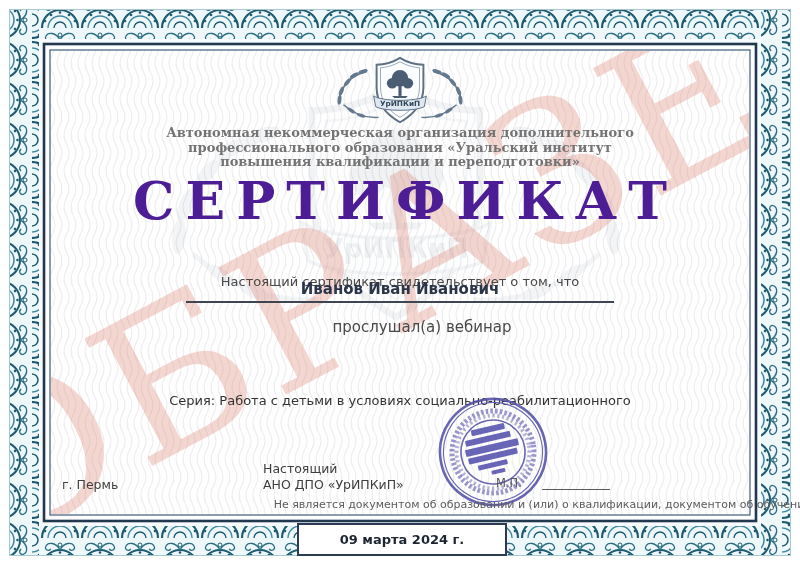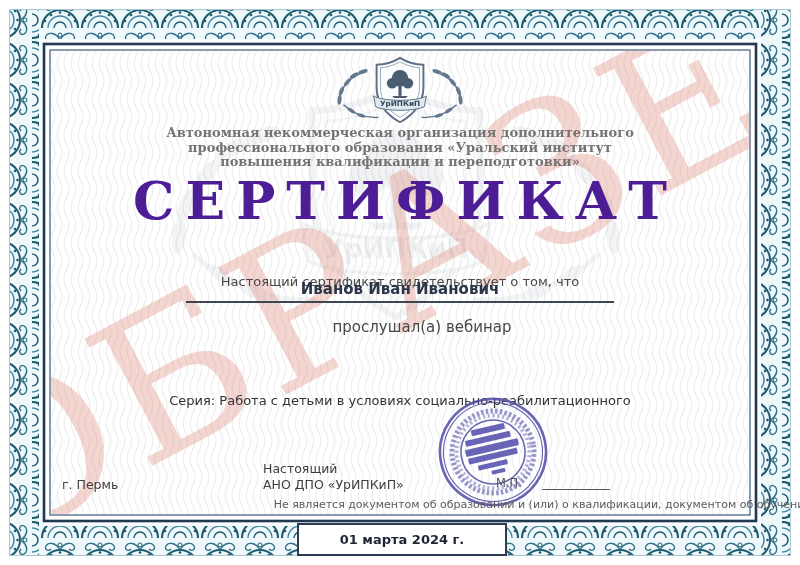--- a/index.html
+++ b/index.html
@@ -200,13 +200,13 @@
 
 <div class="city">г. Пермь</div>
 <div class="director">
   <div>Настоящий</div>
   <div>АНО ДПО «УрИПКиП»</div>
 </div>
 <div class="mp-label">М.П.</div>
 <div class="sig-line"></div>
 
 <div class="disclaimer">Не является документом об образовании и (или) о квалификации, документом об обучении.</div>
-<div class="date-box">01 марта 2024 г.</div>
+<div class="date-box">09 марта 2024 г.</div>
 
 </body></html>

